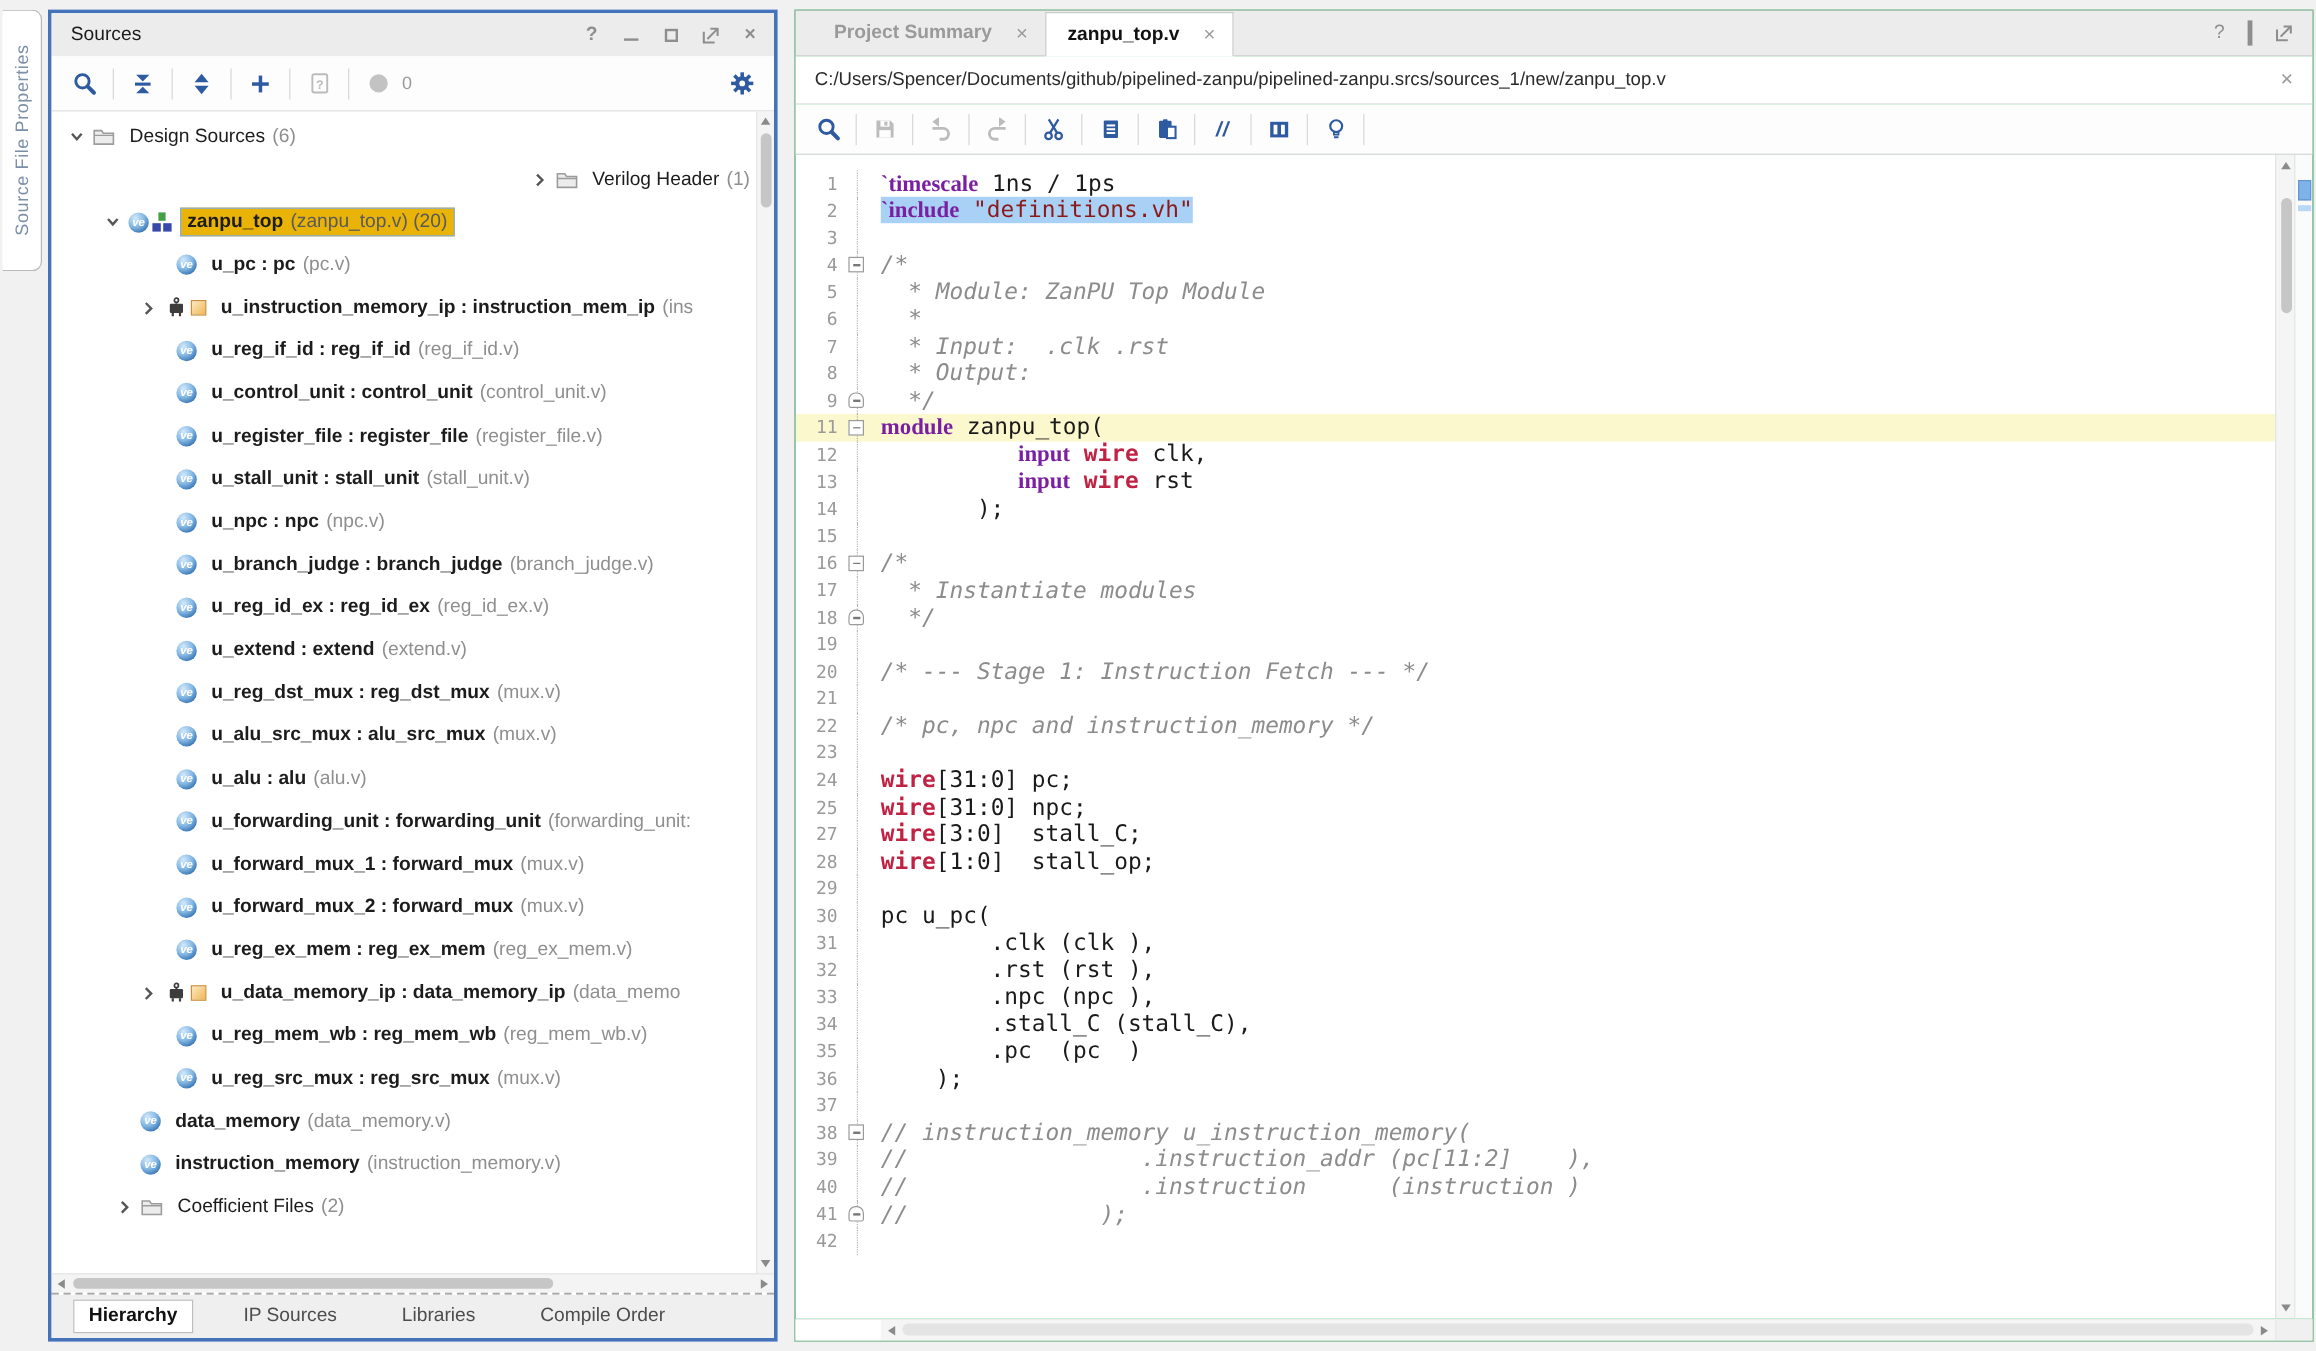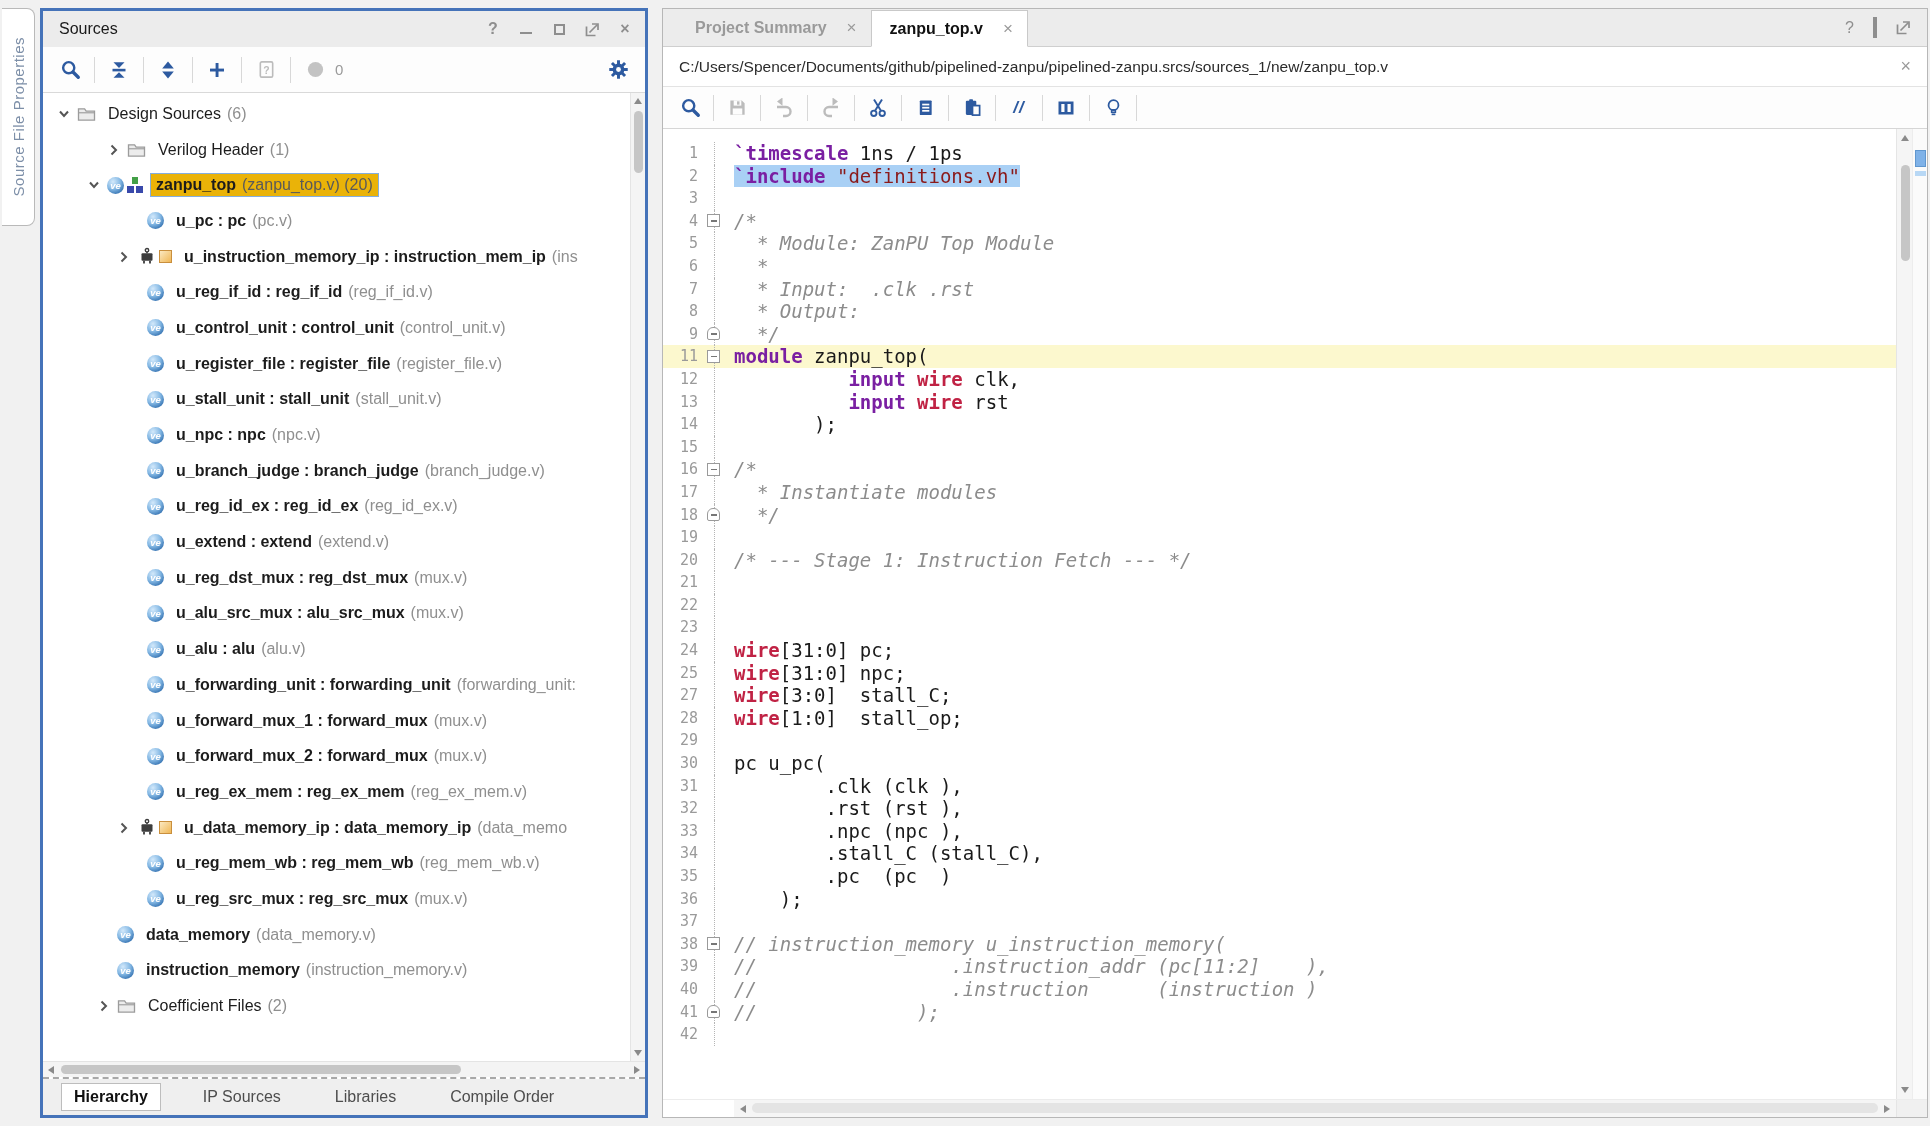--- a/index.html
+++ b/index.html
@@ -95,21 +95,21 @@
   .cline { display:flex; height:22.6px; align-items:center; }
   .cline.hl-line { background:#fcf8ce; }
   .lnum { width:40px; flex:none; text-align:right; padding-right:5px; color:#9a9a9a;
           font:15px/22.6px "DejaVu Sans Mono", monospace; }
   .fold { width:24px; flex:none; position:relative; height:100%; }
   .fold::before { content:""; position:absolute; left:11px; top:0; bottom:0; border-left:1px dotted #b5b5b5; }
   .fm { position:absolute; left:4px; top:4.5px; width:13px; height:13px; background:#fff; border:1px solid #9a9a9a; z-index:1; }
   .fm::after { content:""; position:absolute; left:2.5px; top:5px; width:6px; height:1.6px; background:#777; }
   .fm.end { border-radius:6px 6px 2px 2px; }
   .ctext { white-space:pre; font:19px/22.6px "DejaVu Sans Mono", monospace; color:#1a1a1a; padding-left:7px; }
-  .ctext .kw { color:#7a1fa2; font-weight:bold; }
+  .ctext .kw { color:#7a1fa2; font-weight:bold;font-family:Liberation Serif, serif; }
   .ctext .type { color:#c02244; font-weight:bold; }
   .ctext .cm { color:#8c8c8c; font-style:italic; }
   .ctext .str { color:#8b1a1a; }
   .ctext .sel { background:#a9d0f5; }
 
   .code-vscroll { width:16px; flex:none; background:#f5f5f5; border-left:1px solid #e5e5e5; position:relative; }
   .code-annot { width:15px; flex:none; background:#fbfbfb; border-left:1px solid #ededed; position:relative; }
   .amark1 { position:absolute; left:2px; top:21px; width:11px; height:17px; background:#7fb2e8; border:1px solid #6097cf; }
   .amark2 { position:absolute; left:2px; top:42px; width:11px; height:5px; background:#b8d8f5; }
 
@@ -223,21 +223,21 @@
               <svg viewBox="0 0 20 17" width="19" height="16">
                 <path d="M1.5 3 h6.5 l1.6 2.4 h8.9 V15 H1.5 Z" fill="#ececec" stroke="#9c9c9c" stroke-width="1.4"></path>
                 <path d="M1.5 7.2 h17" stroke="#9c9c9c" stroke-width="1.2"></path>
               </svg>
             </span>
             <span class="lblbox">
               <span class="nm">Design Sources</span>
               <span class="file">(6)</span>
             </span>
           </div>
-          <div class="trow" style="padding-left: 64px;">
+          <div class="trow" style="padding-left: 64px; justify-content: flex-end;">
             <span class="expander">
               <svg viewBox="0 0 14 14" width="14" height="14">
                 <path d="M4.5 2.5 l4.5 4.5 -4.5 4.5" fill="none" stroke="#555" stroke-width="2"></path>
               </svg>
             </span>
             <span class="tree-ico">
               <svg viewBox="0 0 20 17" width="19" height="16">
                 <path d="M1.5 3 h6.5 l1.6 2.4 h8.9 V15 H1.5 Z" fill="#ececec" stroke="#9c9c9c" stroke-width="1.4"></path>
                 <path d="M1.5 7.2 h17" stroke="#9c9c9c" stroke-width="1.2"></path>
               </svg>
@@ -742,20 +742,21 @@
             <span class="ctext"><span class="cm">/* --- Stage 1: Instruction Fetch --- */</span></span>
           </div>
           <div class="cline">
             <span class="lnum">21</span>
             <span class="fold"></span>
             <span class="ctext"></span>
           </div>
           <div class="cline">
             <span class="lnum">22</span>
             <span class="fold"></span>
+            <span class="ctext"><span class="cm">/* pc, npc and instruction_memory */</span></span>
           </div>
           <div class="cline">
             <span class="lnum">23</span>
             <span class="fold"></span>
             <span class="ctext"></span>
           </div>
           <div class="cline">
             <span class="lnum">24</span>
             <span class="fold"></span>
             <span class="ctext"><span class="type">wire</span><span>[31:0] pc;</span></span>

